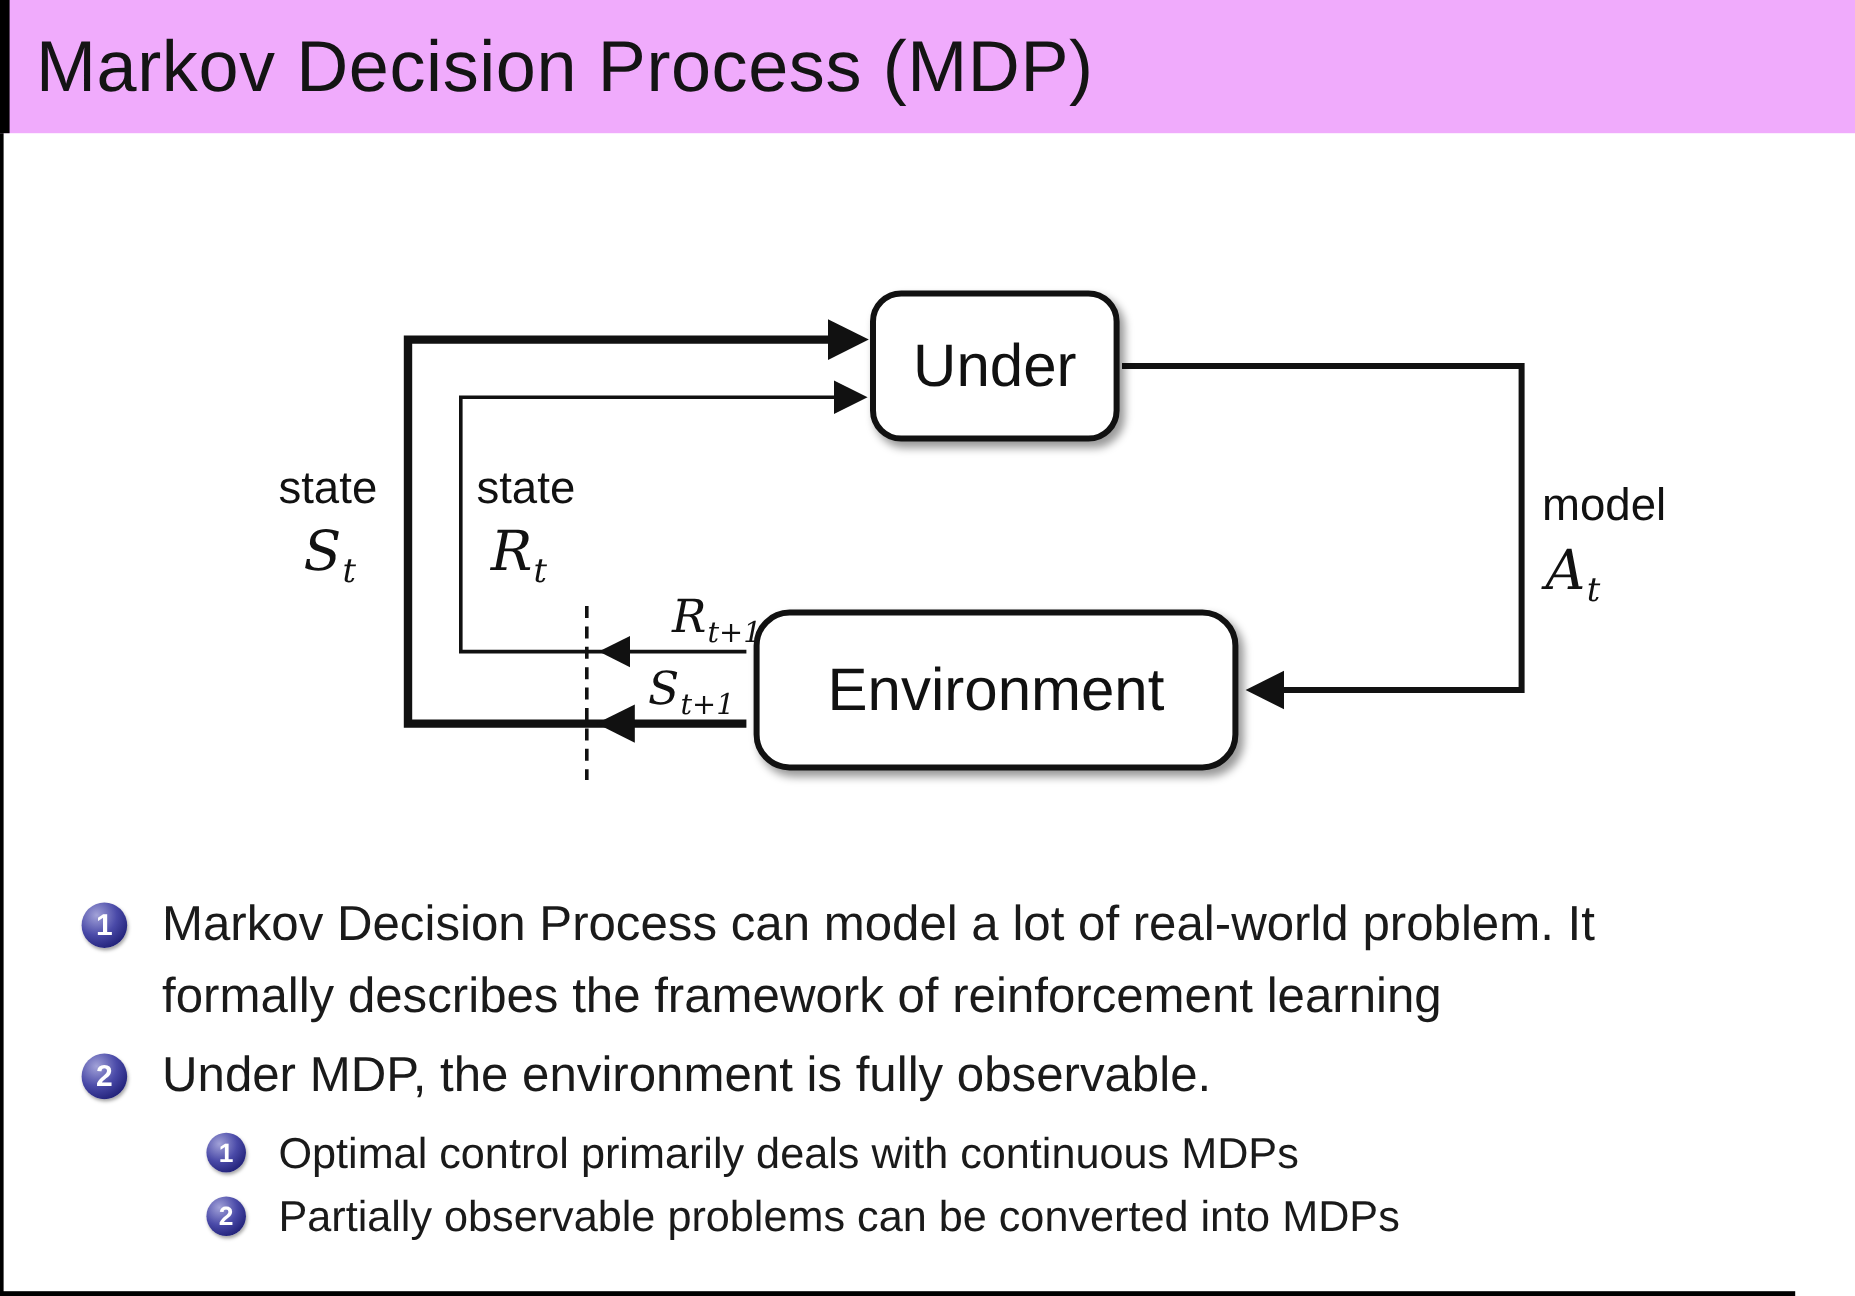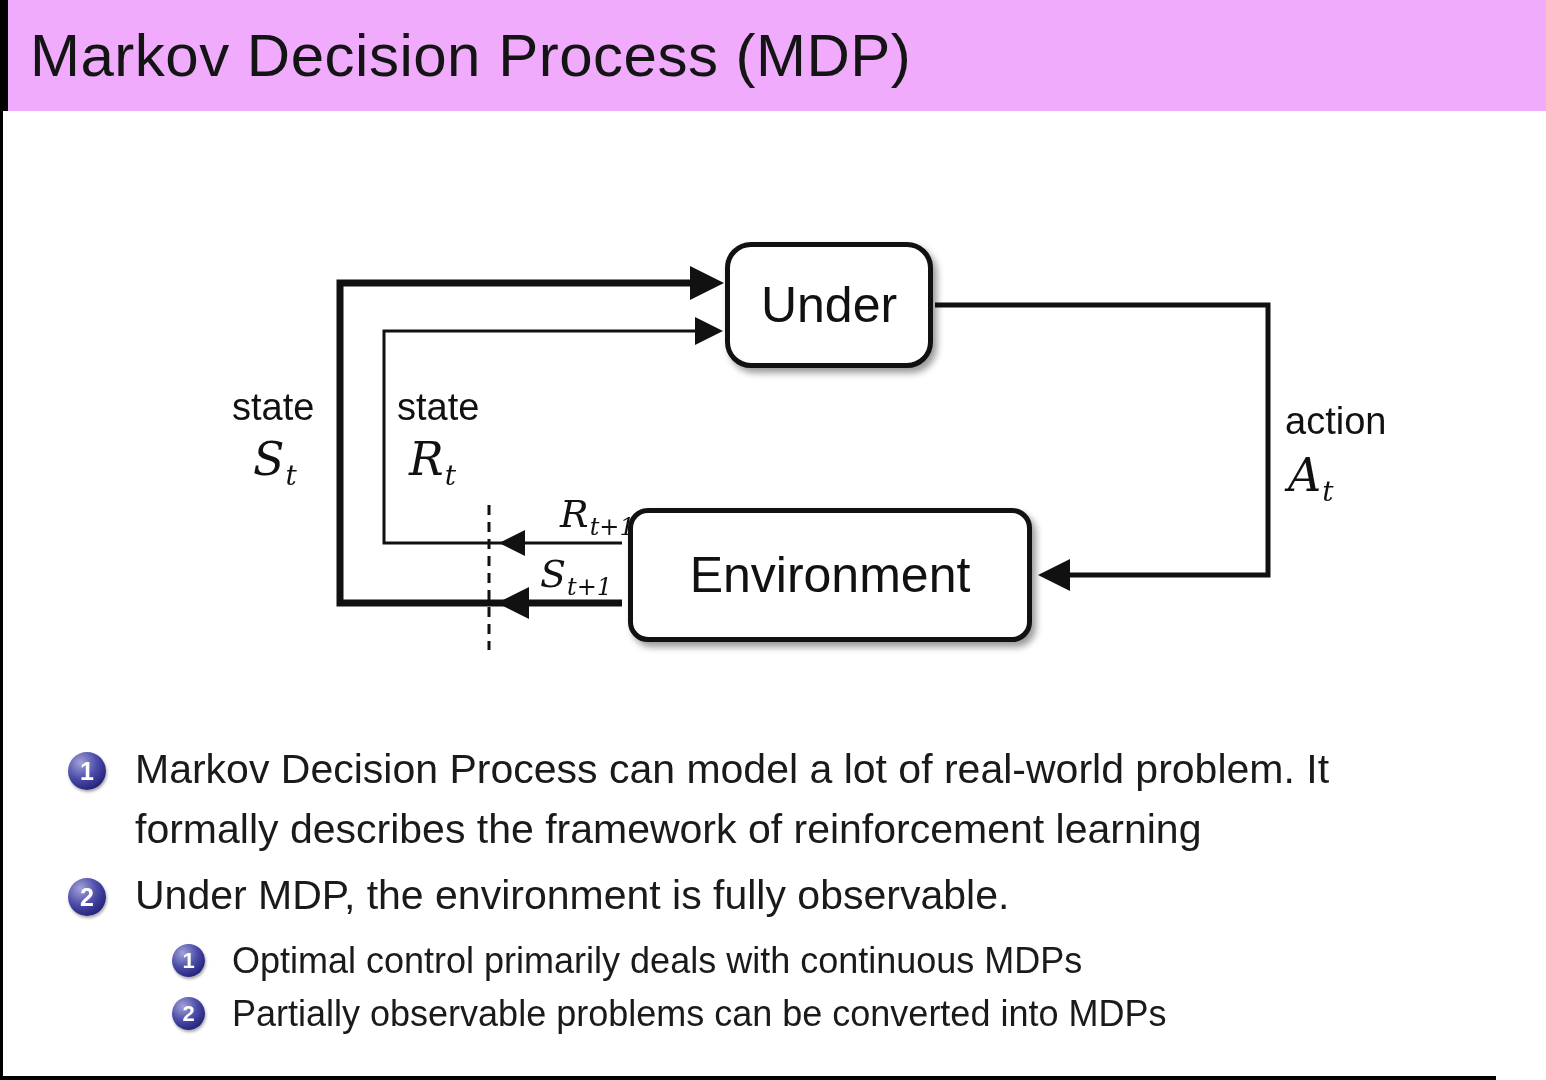--- a/index.html
+++ b/index.html
@@ -36,21 +36,21 @@
 
   .node {
     position: absolute; z-index: 2;
     background: #ffffff;
     border: 5px solid #111;
     display: flex; align-items: center; justify-content: center;
     box-shadow: 4px 5px 7px rgba(0,0,0,0.40);
   }
   .node span { font-size: 50px; color: #111; }
   .node.agent { left: 725px; top: 242px; width: 208px; height: 126px; border-radius: 26px; }
-  .node.environment { left: 628px; top: 508px; width: 404px; height: 134px; border-radius: 20px; }
+  .node.environment { left: 628px; top: 508px; width: 404px; height: 134px; border-radius: 30px; }
 
   .dlabel {
     position: absolute; z-index: 2;
     font-size: 38px; color: #111; white-space: nowrap;
   }
   .sym {
     position: absolute; z-index: 2;
     font-family: "DejaVu Serif", serif; font-style: italic;
     color: #111; white-space: nowrap;
   }
@@ -114,21 +114,21 @@
 <div class="dlabel" style="left:232px; top:386px;">state</div>
 <div class="sym" style="left:253px; top:432px;"><span class="sym-base">S</span><span class="sym-sub">t</span></div>
 
 <div class="dlabel" style="left:397px; top:386px;">state</div>
 <div class="sym" style="left:397px; top:432px;margin-left:12px;"><span class="sym-base">R</span><span class="sym-sub">t</span></div>
 
 <div class="sym small" style="left:560px; top:492px;"><span class="sym-base">R</span><span class="sym-sub">t+1</span></div>
 
 <div class="sym small" style="left:540px; top:552px;"><span class="sym-base">S</span><span class="sym-sub">t+1</span></div>
 
-<div class="dlabel" style="left:1285px; top:400px;">action</div>
+<div class="dlabel" style="left:1285px; top:400px;">model</div>
 <div class="sym" style="left:1288px; top:448px;"><span class="sym-base">A</span><span class="sym-sub">t</span></div>
 
 <div class="badge lvl1" style="left:68px; top:752px;">1</div>
 <div class="btext" style="left:135px; top:746px;">Markov Decision Process can model a lot of real-world problem. It</div>
 <div class="btext" style="left:135px; top:806px;">formally describes the framework of reinforcement learning</div>
 
 <div class="badge lvl1" style="left:68px; top:878px;">2</div>
 <div class="btext" style="left:135px; top:872px;">Under MDP, the environment is fully observable.</div>
 
 <div class="badge lvl2" style="left:172px; top:944px;">1</div>

